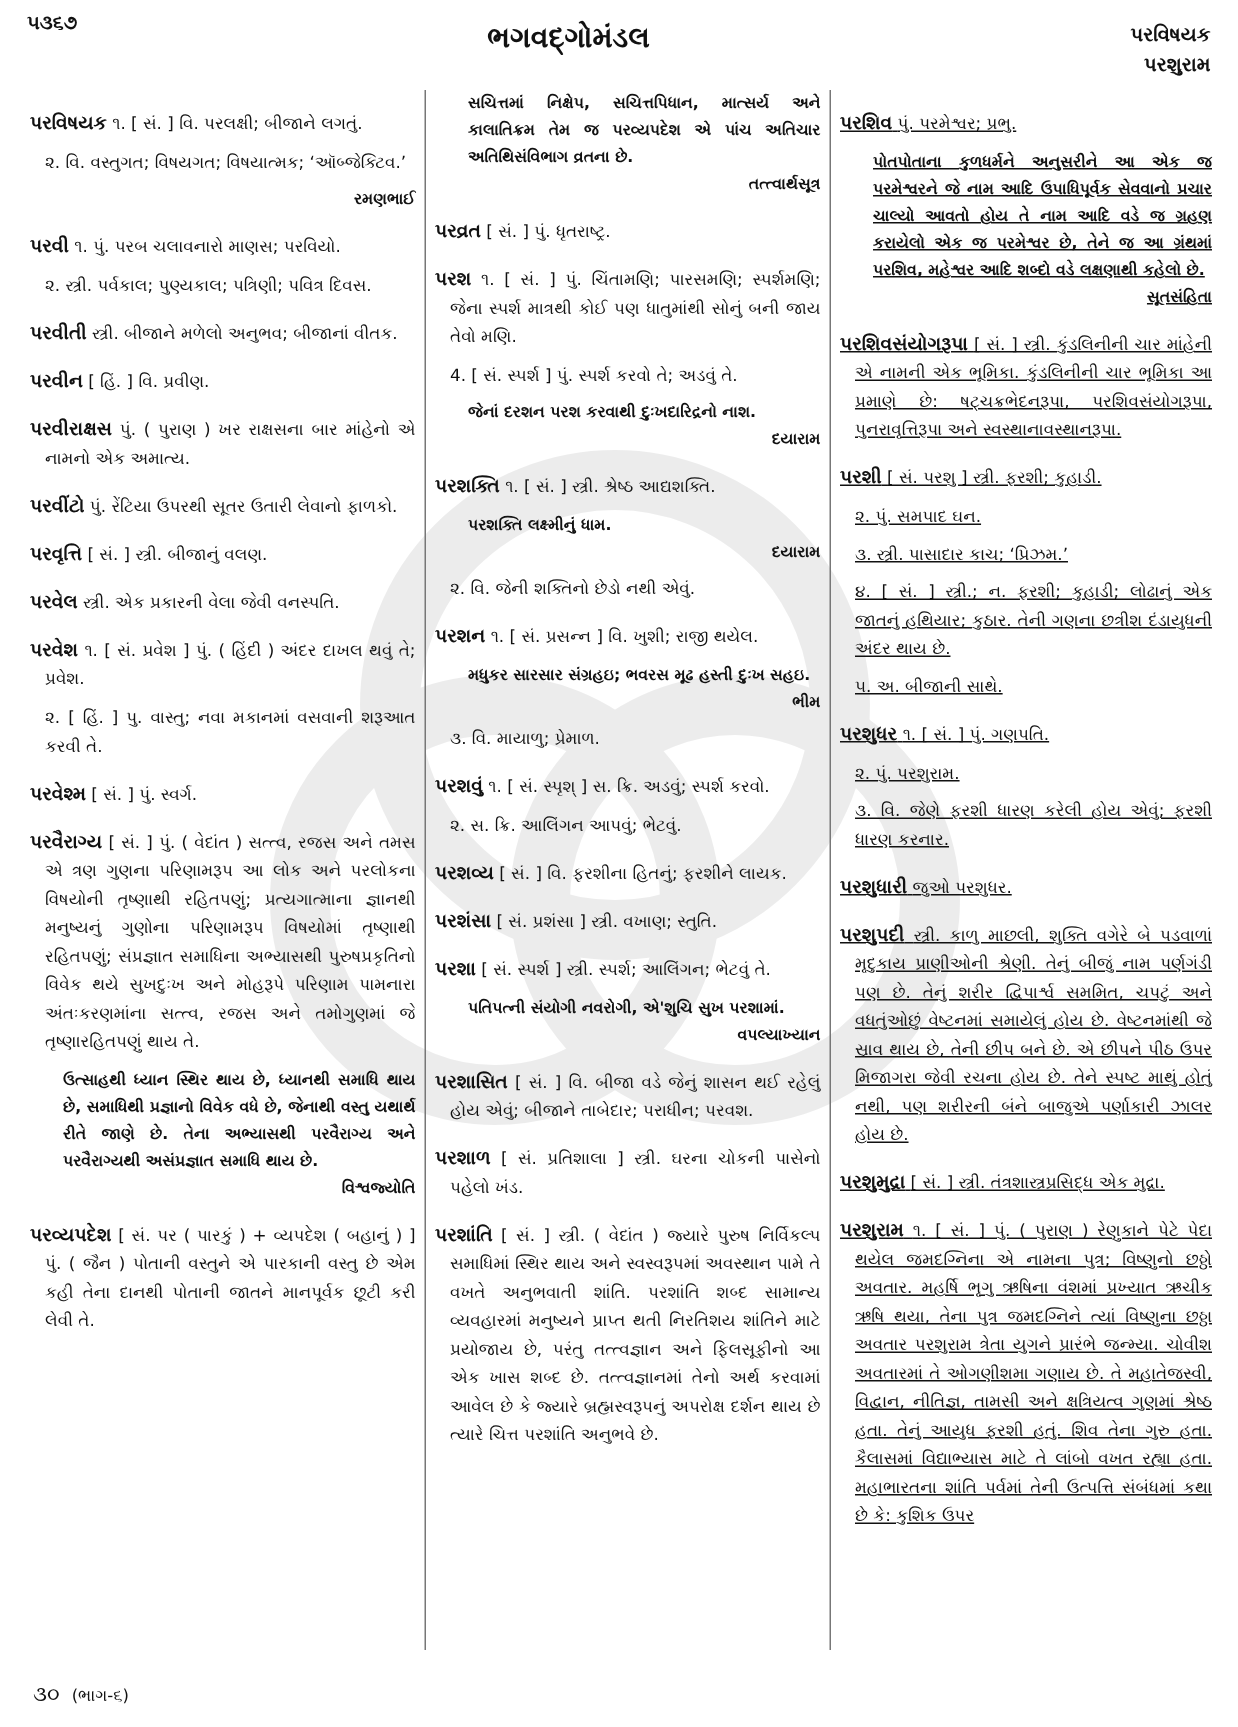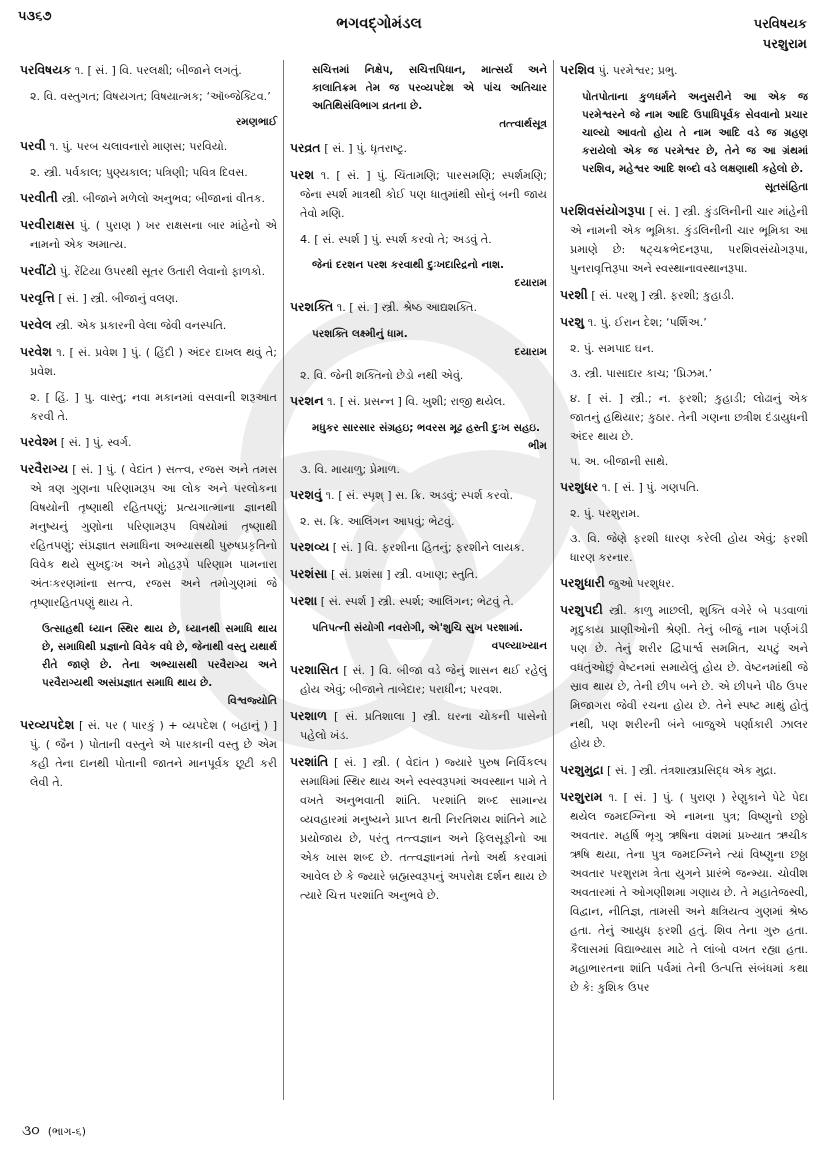--- a/index.html
+++ b/index.html
@@ -9,31 +9,31 @@
     color: #111;
   }
   .watermark {
     position: absolute; left: 180px; top: 270px; width: 460px; height: 520px;
     pointer-events: none; opacity: 0.07;
   }
   .header {
     position: absolute; top: 0; left: 0; width: 825px; height: 70px;
   }
   .hdr-left { position: absolute; left: 18px; top: 8px; font-size: 13px; font-weight: bold; }
-  .hdr-center { position: absolute; left: 0; width: 758px; top: 14px; text-align: center; font-size: 15px; font-weight: bold; }
+  .hdr-center { position: absolute; left: 0; width: 758px; top: 14px; text-align: center; font-size: 19px; font-weight: bold; }
   .hdr-right { position: absolute; right: 18px; top: 14px; text-align: right; font-size: 13px; font-weight: bold; line-height: 20px; }
   .columns {
     position: absolute; top: 60px; left: 14px; width: 800px; height: 1040px;
     display: flex;
   }
   .col { box-sizing: border-box; padding: 0 6px; font-size: 11.2px; line-height: 19px; overflow: hidden; }
   .col1 { width: 270px; border-right: 1px solid #777; }
   .col2 { width: 270px; border-right: 1px solid #777; }
-  .col3 { width: 260px; }
-  .entry { margin: 0 0 7px 0; text-indent: -10px; padding-left: 10px; text-align: justify; }
+  .col3 { width: 260px; text-decoration: underline; }
+  .entry { margin: 12px 0 7px 0; text-indent: -10px; padding-left: 10px; text-align: justify; }
   .hw { font-weight: bold; font-size: 12.5px; }
   .sense { margin: 0 0 6px 0; padding-left: 10px; text-align: justify; }
   .quote { margin: 0 0 6px 0; padding-left: 22px; font-size: 10.5px; line-height: 18px; font-weight: bold; text-align: justify; }
   .src { display: block; text-align: right; font-size: 10.5px; font-weight: bold; }
   .footer { position: absolute; left: 22px; top: 1122px; font-size: 14px; }
   .footer .vol { font-size: 11px; margin-left: 8px; }
 </style>
 </head>
 <body>
 
@@ -53,20 +53,21 @@
 </div>
 
 <div class="columns">
   <div class="col col1">
       <div class="entry"><span class="hw">પરવિષયક</span> <span>૧. [ સં. ] વિ. પરલક્ષી; બીજાને લગતું.</span></div>
       <div class="sense"><span>૨. વિ. વસ્તુગત; વિષયગત; વિષયાત્મક; ‘ઑબ્જેક્ટિવ.’</span></div>
       <div class="quote"><span class="src">રમણભાઈ</span></div>
       <div class="entry"><span class="hw">પરવી</span> <span>૧. પું. પરબ ચલાવનારો માણસ; પરવિયો.</span></div>
       <div class="sense"><span>૨. સ્ત્રી. પર્વકાલ; પુણ્યકાલ; પત્રિણી; પવિત્ર દિવસ.</span></div>
       <div class="entry"><span class="hw">પરવીતી</span> <span>સ્ત્રી. બીજાને મળેલો અનુભવ; બીજાનાં વીતક.</span></div>
+      <div class="entry"><span class="hw">પરવીન</span> <span>[ હિં. ] વિ. પ્રવીણ.</span></div>
       <div class="entry"><span class="hw">પરવીરાક્ષસ</span> <span>પું. ( પુરાણ ) ખર રાક્ષસના બાર માંહેનો એ નામનો એક અમાત્ય.</span></div>
       <div class="entry"><span class="hw">પરવીંટો</span> <span>પું. રેંટિયા ઉપરથી સૂતર ઉતારી લેવાનો ફાળકો.</span></div>
       <div class="entry"><span class="hw">પરવૃત્તિ</span> <span>[ સં. ] સ્ત્રી. બીજાનું વલણ.</span></div>
       <div class="entry"><span class="hw">પરવેલ</span> <span>સ્ત્રી. એક પ્રકારની વેલા જેવી વનસ્પતિ.</span></div>
       <div class="entry"><span class="hw">પરવેશ</span> <span>૧. [ સં. પ્રવેશ ] પું. ( હિંદી ) અંદર દાખલ થવું તે; પ્રવેશ.</span></div>
       <div class="sense"><span>૨. [ હિં. ] પુ. વાસ્તુ; નવા મકાનમાં વસવાની શરૂઆત કરવી તે.</span></div>
       <div class="entry"><span class="hw">પરવેશ્મ</span> <span>[ સં. ] પું. સ્વર્ગ.</span></div>
       <div class="entry"><span class="hw">પરવૈરાગ્ય</span> <span>[ સં. ] પું. ( વેદાંત ) સત્ત્વ, રજસ અને તમસ એ ત્રણ ગુણના પરિણામરૂપ આ લોક અને પરલોકના વિષયોની તૃષ્ણાથી રહિતપણું; પ્રત્યગાત્માના જ્ઞાનથી મનુષ્યનું ગુણોના પરિણામરૂપ વિષયોમાં તૃષ્ણાથી રહિતપણું; સંપ્રજ્ઞાત સમાધિના અભ્યાસથી પુરુષપ્રકૃતિનો વિવેક થયે સુખદુઃખ અને મોહરૂપે પરિણામ પામનારા અંતઃકરણમાંના સત્ત્વ, રજસ અને તમોગુણમાં જે તૃષ્ણારહિતપણું થાય તે.</span></div>
       <div class="quote"><span>ઉત્સાહથી ધ્યાન સ્થિર થાય છે, ધ્યાનથી સમાધિ થાય છે, સમાધિથી પ્રજ્ઞાનો વિવેક વધે છે, જેનાથી વસ્તુ યથાર્થ રીતે જાણે છે. તેના અભ્યાસથી પરવૈરાગ્ય અને પરવૈરાગ્યથી અસંપ્રજ્ઞાત સમાધિ થાય છે.</span><span class="src">વિશ્વજ્યોતિ</span></div>
       <div class="entry"><span class="hw">પરવ્યપદેશ</span> <span>[ સં. પર ( પારકું ) + વ્યપદેશ ( બહાનું ) ] પું. ( જૈન ) પોતાની વસ્તુને એ પારકાની વસ્તુ છે એમ કહી તેના દાનથી પોતાની જાતને માનપૂર્વક છૂટી કરી લેવી તે.</span></div>
@@ -91,21 +92,20 @@
       <div class="quote"><span>પતિપત્ની સંયોગી નવરોગી, એ'શુચિ સુખ પરશામાં.</span><span class="src">વપલ્યાખ્યાન</span></div>
       <div class="entry"><span class="hw">પરશાસિત</span> <span>[ સં. ] વિ. બીજા વડે જેનું શાસન થઈ રહેલું હોય એવું; બીજાને તાબેદાર; પરાધીન; પરવશ.</span></div>
       <div class="entry"><span class="hw">પરશાળ</span> <span>[ સં. પ્રતિશાલા ] સ્ત્રી. ઘરના ચોકની પાસેનો પહેલો ખંડ.</span></div>
       <div class="entry"><span class="hw">પરશાંતિ</span> <span>[ સં. ] સ્ત્રી. ( વેદાંત ) જ્યારે પુરુષ નિર્વિકલ્પ સમાધિમાં સ્થિર થાય અને સ્વસ્વરૂપમાં અવસ્થાન પામે તે વખતે અનુભવાતી શાંતિ. પરશાંતિ શબ્દ સામાન્ય વ્યવહારમાં મનુષ્યને પ્રાપ્ત થતી નિરતિશય શાંતિને માટે પ્રયોજાય છે, પરંતુ તત્ત્વજ્ઞાન અને ફિલસૂફીનો આ એક ખાસ શબ્દ છે. તત્ત્વજ્ઞાનમાં તેનો અર્થ કરવામાં આવેલ છે કે જ્યારે બ્રહ્મસ્વરૂપનું અપરોક્ષ દર્શન થાય છે ત્યારે ચિત્ત પરશાંતિ અનુભવે છે.</span></div>
     </div>
   <div class="col col3">
       <div class="entry"><span class="hw">પરશિવ</span> <span>પું. પરમેશ્વર; પ્રભુ.</span></div>
       <div class="quote"><span>પોતપોતાના કુળધર્મને અનુસરીને આ એક જ પરમેશ્વરને જે નામ આદિ ઉપાધિપૂર્વક સેવવાનો પ્રચાર ચાલ્યો આવતો હોય તે નામ આદિ વડે જ ગ્રહણ કરાયેલો એક જ પરમેશ્વર છે, તેને જ આ ગ્રંથમાં પરશિવ, મહેશ્વર આદિ શબ્દો વડે લક્ષણાથી કહેલો છે.</span><span class="src">સૂતસંહિતા</span></div>
       <div class="entry"><span class="hw">પરશિવસંયોગરૂપા</span> <span>[ સં. ] સ્ત્રી. કુંડલિનીની ચાર માંહેની એ નામની એક ભૂમિકા. કુંડલિનીની ચાર ભૂમિકા આ પ્રમાણે છે: ષટ્ચક્રભેદનરૂપા, પરશિવસંયોગરૂપા, પુનરાવૃત્તિરૂપા અને સ્વસ્થાનાવસ્થાનરૂપા.</span></div>
       <div class="entry"><span class="hw">પરશી</span> <span>[ સં. પરશુ ] સ્ત્રી. ફરશી; કુહાડી.</span></div>
-      <div class="entry"><span class="hw">પરશુ</span> <span>૧. પું. ઈરાન દેશ; ‘પર્શિઅ.’</span></div>
       <div class="sense"><span>૨. પું. સમપાદ ઘન.</span></div>
       <div class="sense"><span>૩. સ્ત્રી. પાસાદાર કાચ; ‘પ્રિઝમ.’</span></div>
       <div class="sense"><span>૪. [ સં. ] સ્ત્રી.; ન. ફરશી; કુહાડી; લોઢાનું એક જાતનું હથિયાર; કુઠાર. તેની ગણના છત્રીશ દંડાયુધની અંદર થાય છે.</span></div>
       <div class="sense"><span>૫. અ. બીજાની સાથે.</span></div>
       <div class="entry"><span class="hw">પરશુધર</span> <span>૧. [ સં. ] પું. ગણપતિ.</span></div>
       <div class="sense"><span>૨. પું. પરશુરામ.</span></div>
       <div class="sense"><span>૩. વિ. જેણે ફરશી ધારણ કરેલી હોય એવું; ફરશી ધારણ કરનાર.</span></div>
       <div class="entry"><span class="hw">પરશુધારી</span> <span>જુઓ પરશુધર.</span></div>
       <div class="entry"><span class="hw">પરશુપદી</span> <span>સ્ત્રી. કાળુ માછલી, શુક્તિ વગેરે બે પડવાળાં મૃદુકાય પ્રાણીઓની શ્રેણી. તેનું બીજું નામ પર્ણગંડી પણ છે. તેનું શરીર દ્વિપાર્શ્વ સમમિત, ચપટું અને વધતુંઓછું વેષ્ટનમાં સમાયેલું હોય છે. વેષ્ટનમાંથી જે સ્રાવ થાય છે, તેની છીપ બને છે. એ છીપને પીઠ ઉપર મિજાગરા જેવી રચના હોય છે. તેને સ્પષ્ટ માથું હોતું નથી, પણ શરીરની બંને બાજુએ પર્ણાકારી ઝાલર હોય છે.</span></div>
       <div class="entry"><span class="hw">પરશુમુદ્રા</span> <span>[ સં. ] સ્ત્રી. તંત્રશાસ્ત્રપ્રસિદ્ધ એક મુદ્રા.</span></div>

